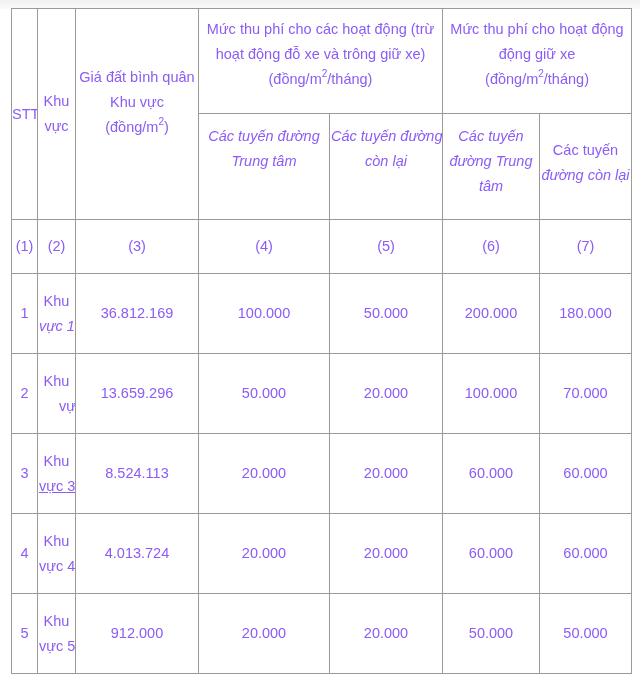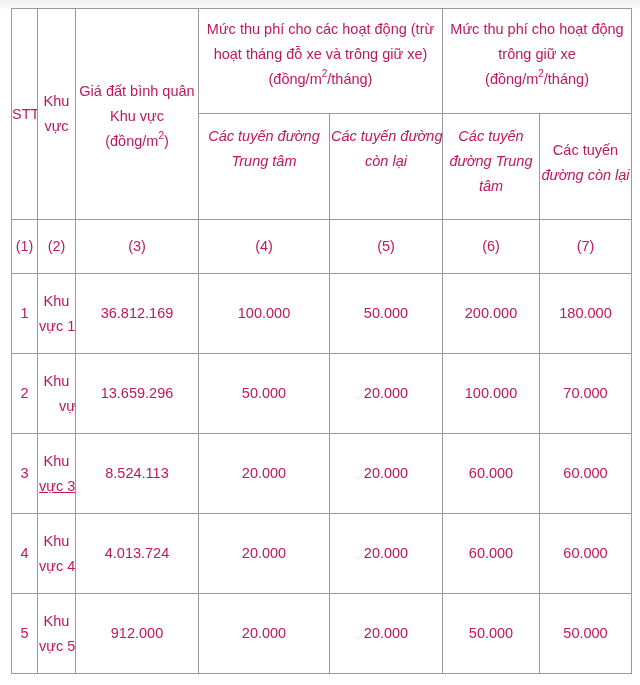--- a/index.html
+++ b/index.html
@@ -31,21 +31,21 @@
       font-size: 14.5px;
       line-height: 25px;
       background: #ffffff;
     }
     .fee-table td, .fee-table th {
       border: 1.5px solid #9a9a9a;
       text-align: center;
       vertical-align: middle;
       padding: 0 1px;
       font-weight: normal;
-      color: #be185d;
+      color: #8b5cf6;
       overflow: hidden;
     }
     .fee-table th.top { vertical-align: top; padding-top: 8px; }
     .fee-table th.midtop { vertical-align: top; padding-top: 10px; font-style: italic; }
     .h1 { height: 105px; }
     .h2 { height: 106px; }
     .num-row td { height: 53px; }
     .data-row td { height: 79px; }
     .stt-head { text-align: center; padding-left: 0 !important; }
     .khu-cell { line-height: 25px; }
@@ -67,33 +67,33 @@
     <col style="width:92px">
   </colgroup>
   <thead>
     <tr class="h1">
       <th rowspan="2" class="stt-head">
         <span>STT</span>
       </th>
       <th rowspan="2">
         <span style="display:inline-block;width:28px;">Khu vực</span>
       </th>
-      <th rowspan="2" style="vertical-align:top;padding-top:70px;">
+      <th rowspan="2" style="vertical-align:top;padding-top:56px;">
         <div>Giá đất bình quân</div>
         <div>Khu vực</div>
         <div><span>(đồng/m</span><sup>2</sup><span>)</span></div>
       </th>
       <th colspan="2" class="top">
         <div style="white-space:nowrap;">Mức thu phí cho các hoạt động (trừ</div>
-        <div>hoạt tháng đỗ xe và trông giữ xe)</div>
+        <div>hoạt động đỗ xe và trông giữ xe)</div>
         <div><span>(đồng/m</span><sup>2</sup><span>/tháng)</span></div>
       </th>
       <th colspan="2" class="top">
         <div>Mức thu phí cho hoạt động</div>
-        <div>trông giữ xe</div>
+        <div>động giữ xe</div>
         <div><span>(đồng/m</span><sup>2</sup><span>/tháng)</span></div>
       </th>
     </tr>
     <tr class="h2">
       <th class="midtop">
         <div>Các tuyến đường</div>
         <div>Trung tâm</div>
       </th>
       <th class="midtop">
         <div style="white-space:nowrap;">Các tuyến đường</div>
@@ -118,21 +118,21 @@
       <td>(4)</td>
       <td>(5)</td>
       <td>(6)</td>
       <td>(7)</td>
     </tr>
 
     <tr class="data-row">
       <td>1</td>
       <td class="khu-cell">
           <div>Khu</div>
-          <div style="white-space:nowrap;">vực 1</div>
+          <div style="white-space:nowrap;font-style:italic;">vực 1</div>
         </td>
       <td>36.812.169</td>
       <td>100.000</td>
       <td>50.000</td>
       <td>200.000</td>
       <td>180.000</td>
     </tr>
 
     <tr class="data-row">
       <td>2</td>

